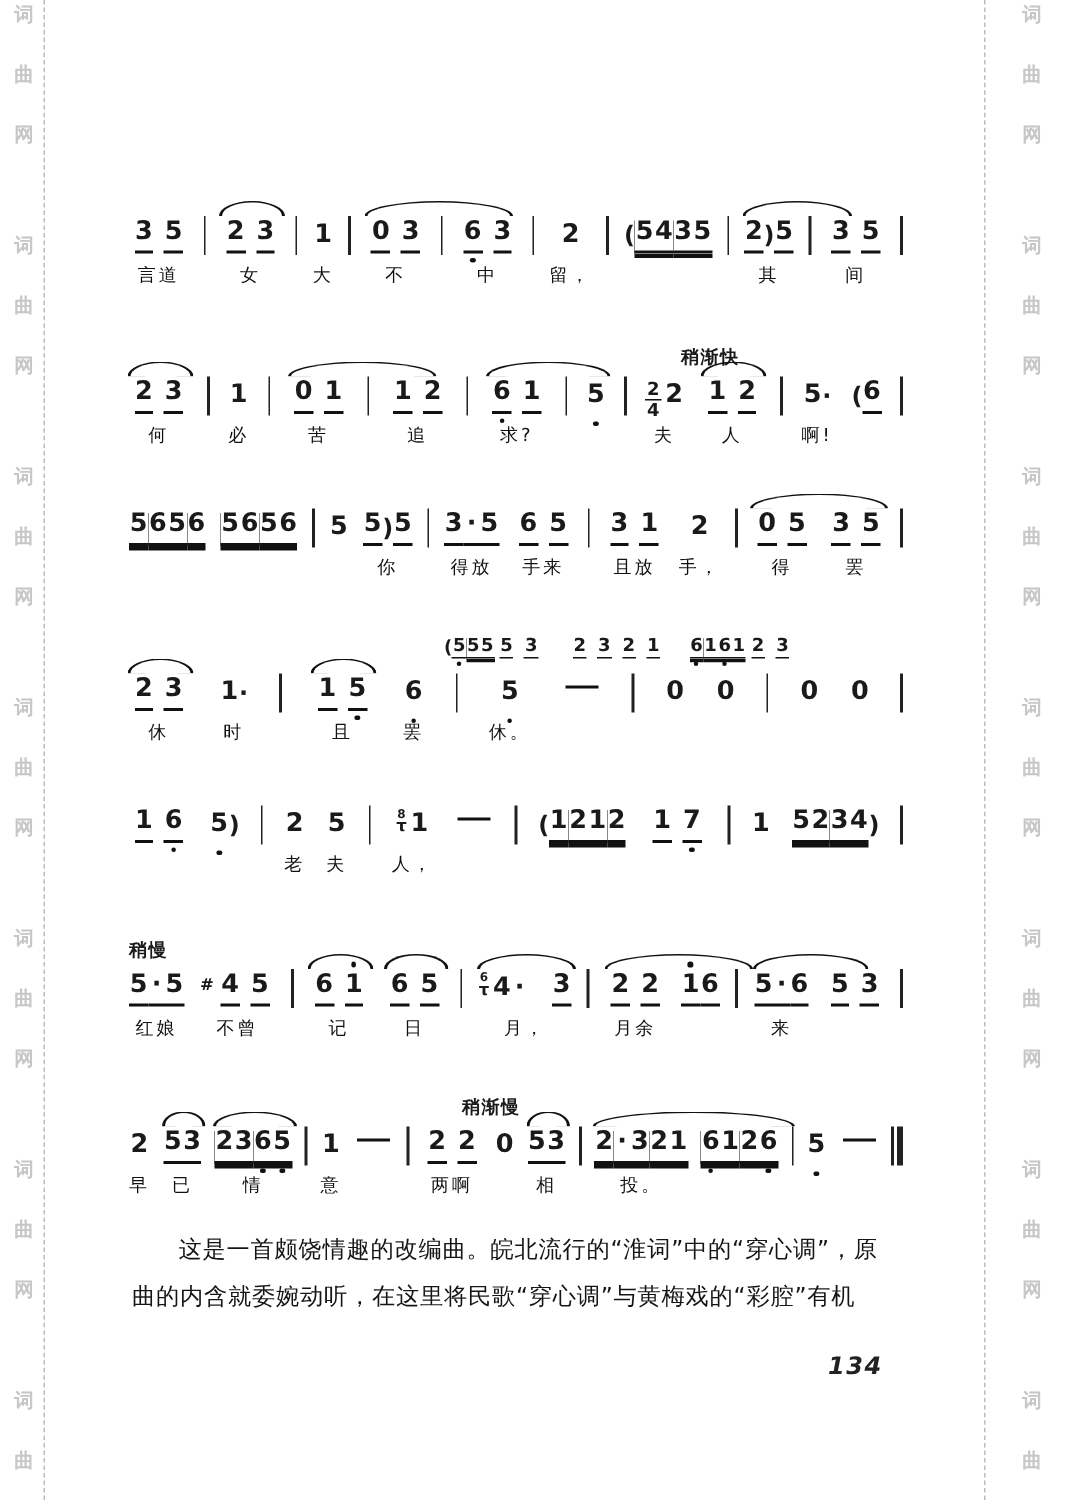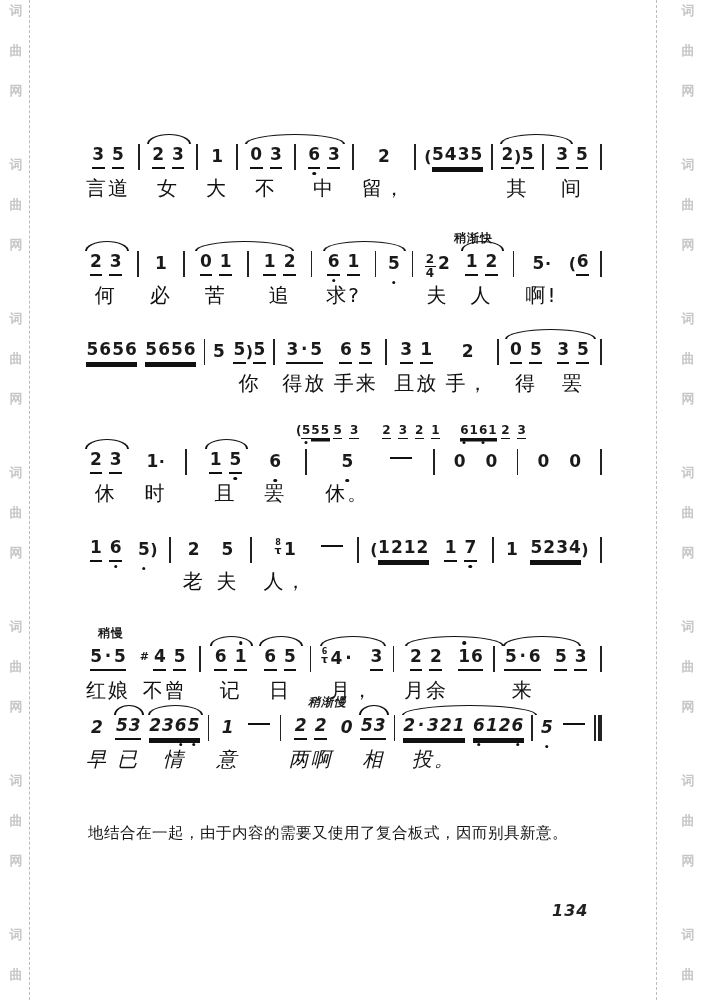--- a/index.html
+++ b/index.html
@@ -39,21 +39,21 @@
   .dash-note{width:22px;height:2.6px;background:#111;align-self:center;margin:0 2px 8px 2px;}
   .ts{display:inline-flex;flex-direction:column;align-items:center;margin:0 2px 0 0;
       transform:translateY(3px);}
   .ts span{font-weight:bold;font-size:12px;line-height:11px;}
   .ts .ts-line{width:11px;height:1.4px;background:#111;margin:1px 0;}
   .orn{display:inline-flex;flex-direction:column;align-items:center;margin-right:2px;
       transform:translateY(-7px);}
   .orn .o-sup{font-weight:bold;font-size:8px;line-height:7px;}
   .orn .o-tau{font-weight:bold;font-size:11px;line-height:9px;}
   .acc{font-weight:bold;font-size:11px;transform:translateY(-8px);margin-right:1px;}
-  .lyric{margin-top:6px;font-size:20px;letter-spacing:2px;white-space:nowrap;color:#111;}
+  .lyric{margin-top:6px;font-size:12px;letter-spacing:2px;white-space:nowrap;color:#111;}
   .tempo{position:absolute;top:-22px;font-size:12px;font-weight:bold;letter-spacing:1px;
       white-space:nowrap;}
   .cue{position:absolute;top:-27px;display:flex;align-items:flex-end;}
   .cue .ch{min-width:7px;font-size:12px;line-height:14px;padding-bottom:1px;}
   .cue .u1 .ch{border-bottom:1.5px solid #111;}
   .cue .u2 .ch{border-bottom:1.5px solid #111;box-shadow:0 2.5px 0 0 #111;}
   .cue .ch.lo::after{bottom:-6px;width:3px;height:3px;}
   .cue .pch{font-size:12px;line-height:14px;padding-bottom:1px;}
   .cue .gapper{width:16px;}
 
@@ -637,21 +637,21 @@
             <span class="ch">2</span>
             <span class="ch">3</span>
             <span class="ch">4</span>
           </span>
           <span class="pch">)</span>
         </div>
       </div>
       <div class="bar"></div>
     </div>
     <div class="system" style="top: 647px;">
-      <div class="tempo" style="left: 12px;">稍慢</div>
+      <div class="tempo" style="left: 0px;">稍慢</div>
       <div class="cell">
         <div class="nrow">
           <span class="tk u1">
             <span class="ch">5</span>
             <span class="ch">·</span>
             <span class="ch">5</span>
           </span>
         </div>
         <div class="lyric">红娘</div>
       </div>
@@ -738,21 +738,21 @@
       <div class="cell">
         <div class="nrow">
           <span class="tk u1 sp">
             <span class="ch">5</span>
             <span class="ch">3</span>
           </span>
         </div>
       </div>
       <div class="bar"></div>
     </div>
-    <div class="system" style="top: 716px; font-style: italic;">
+    <div class="system" style="top: 752px;">
       <div class="tempo" style="left: 222px;">稍渐慢</div>
       <div class="cell">
         <div class="nrow">
           <span class="tk">
             <span class="ch">2</span>
           </span>
         </div>
         <div class="lyric">早</div>
       </div>
       <div class="cell">
@@ -856,16 +856,17 @@
         </div>
       </div>
       <div class="endbar">
         <div class="b1"></div>
         <div class="b2"></div>
       </div>
     </div>
   </div>
 
 <div class="footnote">
-  <div>地结合在一起，由于内容的需要又使用了复合板式，因而别具新意。</div>
+  <div class="ind">这是一首颇饶情趣的改编曲。皖北流行的“淮词”中的“穿心调”，原</div>
+  <div>曲的内含就委婉动听，在这里将民歌“穿心调”与黄梅戏的“彩腔”有机</div>
 </div>
 
 <div class="pageno">134</div>
 
 </body></html>

